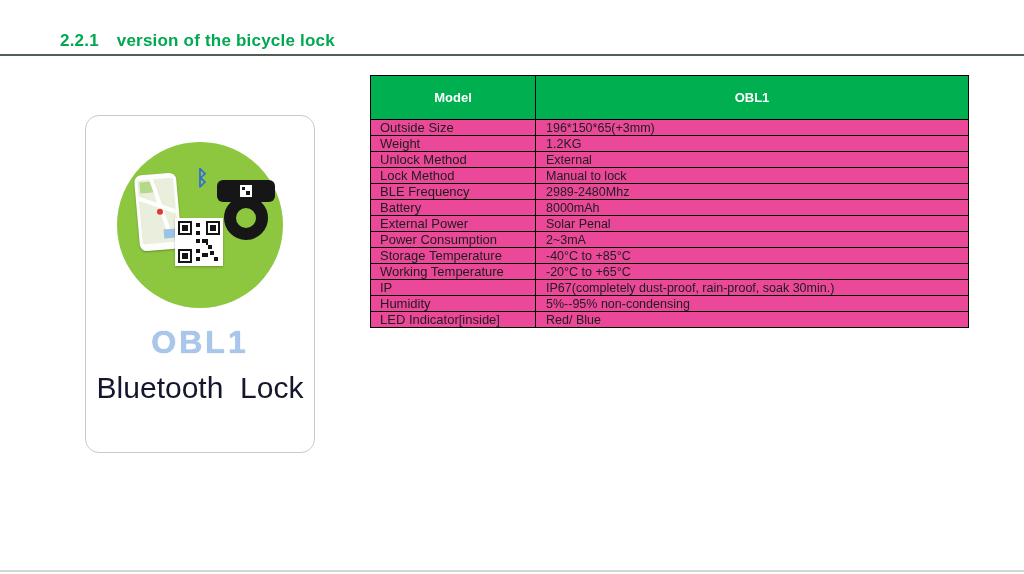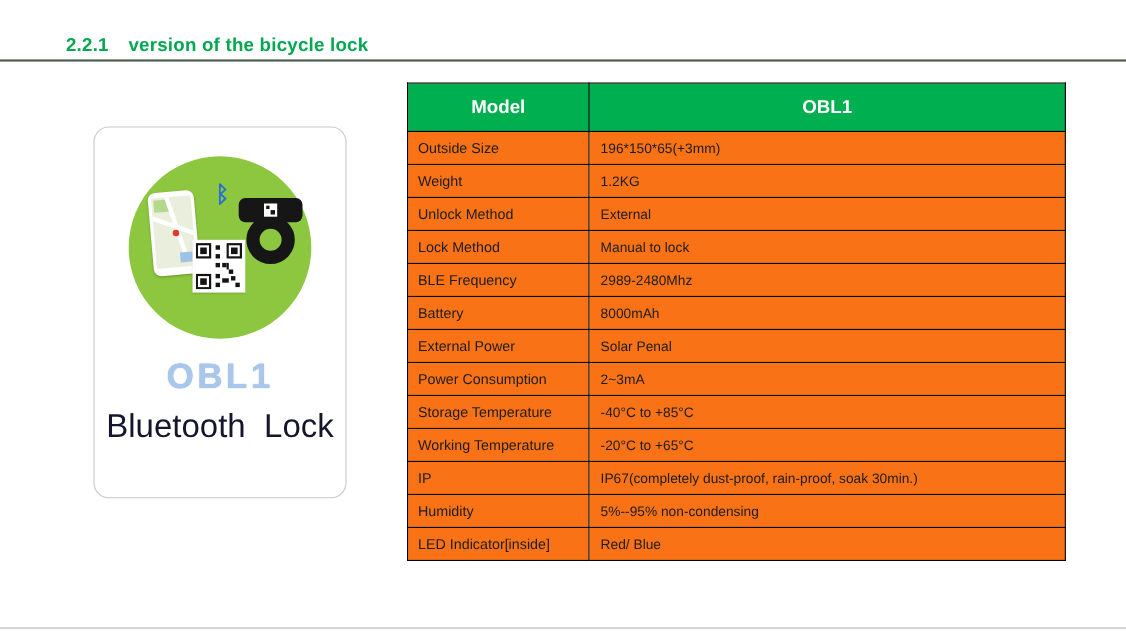--- a/index.html
+++ b/index.html
@@ -37,22 +37,22 @@
   .lock .bar .tag i{position:absolute;left:2px;top:2px;width:3px;height:3px;background:#161616;}
   .lock .bar .tag b{position:absolute;right:2px;bottom:2px;width:4px;height:4px;background:#161616;}
   .lock .ring{position:absolute;left:7px;top:16px;width:44px;height:44px;border:12px solid #161616;border-radius:50%;}
   .model-name{margin-top:16px;text-align:center;font-size:32px;font-weight:bold;letter-spacing:3px;color:var(--model-blue);text-shadow:0 0 1px #7fa4cf;}
   .product-type{margin-top:10px;text-align:center;font-size:30px;color:#15152e;white-space:pre;}
 
   
   table.spec{position:absolute;left:370px;top:75px;width:598px;border-collapse:collapse;table-layout:fixed;}
   table.spec col.k{width:165px;}
   table.spec col.v{width:433px;}
-  table.spec th{height:44px;background:var(--header-green);color:#fff;font-size:17px;font-weight:bold;text-align:center;border:1px solid #000;}
-  table.spec td{height:30px;font-size:13px;color:#1c1c1c;border:1px solid #000;background:#f97316;padding:0 0 0 9px;vertical-align:middle;white-space:nowrap;overflow:hidden;}
+  table.spec th{height:44px;background:var(--header-green);color:#fff;font-size:13px;font-weight:bold;text-align:center;border:1px solid #000;}
+  table.spec td{height:16px;font-size:13px;color:#1c1c1c;border:1px solid #000;background:#ec4899;padding:0 0 0 9px;vertical-align:middle;white-space:nowrap;overflow:hidden;}
   table.spec td.v{font-size:12.5px;padding-left:10px;}
 </style>
 </head>
 <body>
 
 <div class="slide">
 
   <div class="section-title">
     <span class="num">2.2.1</span><span>version of the bicycle lock</span>
   </div>

